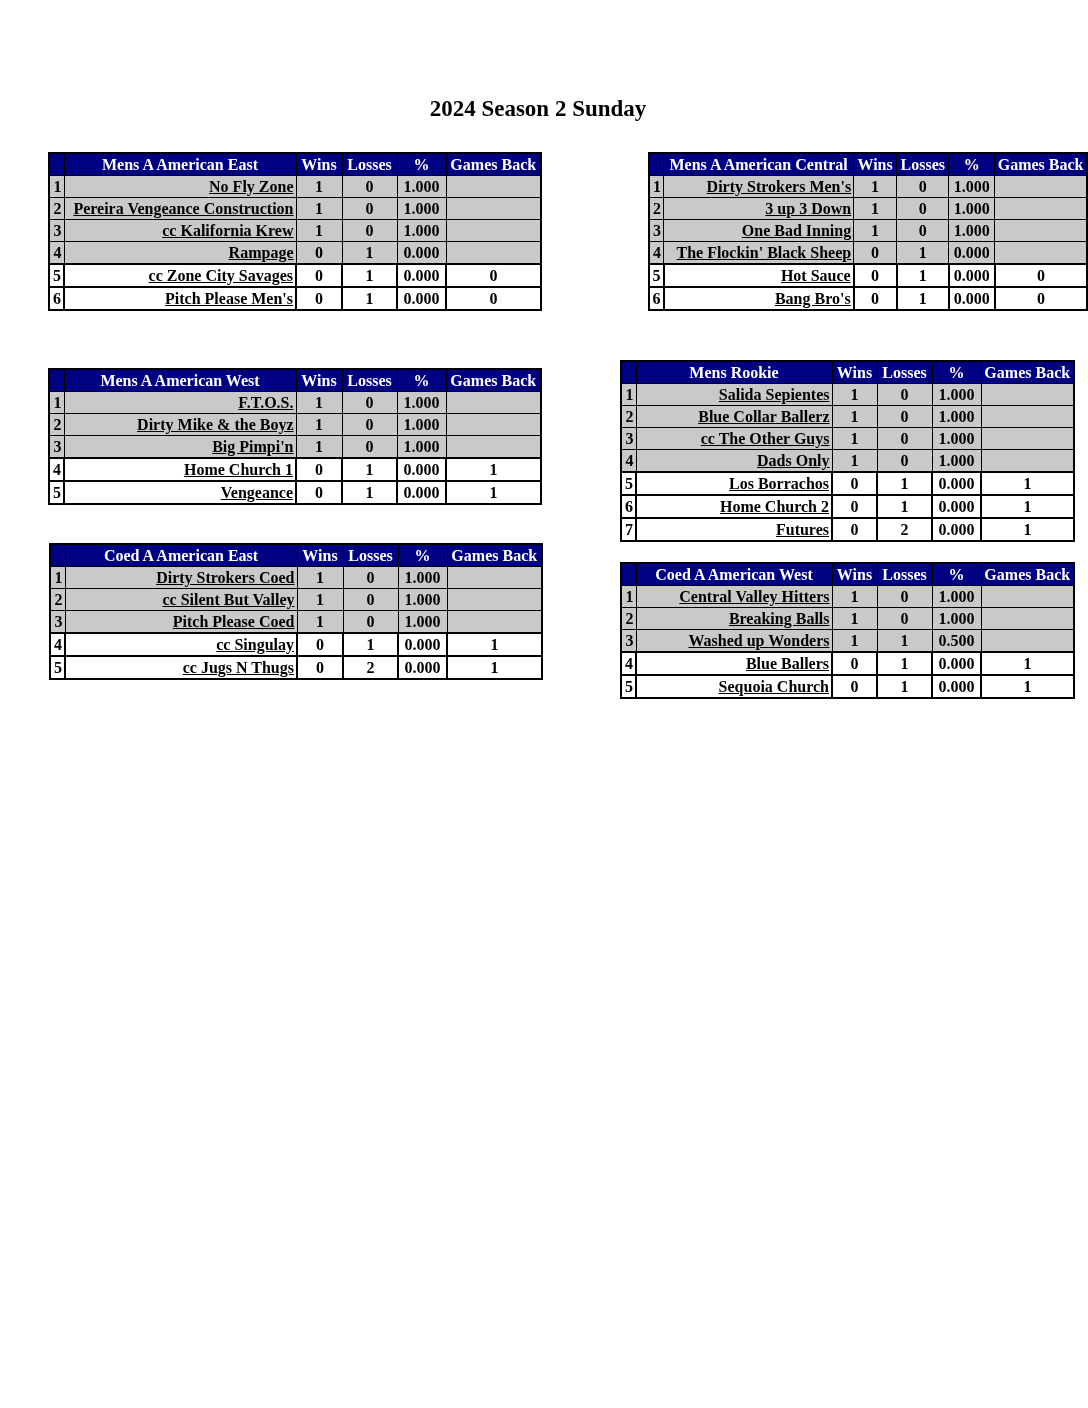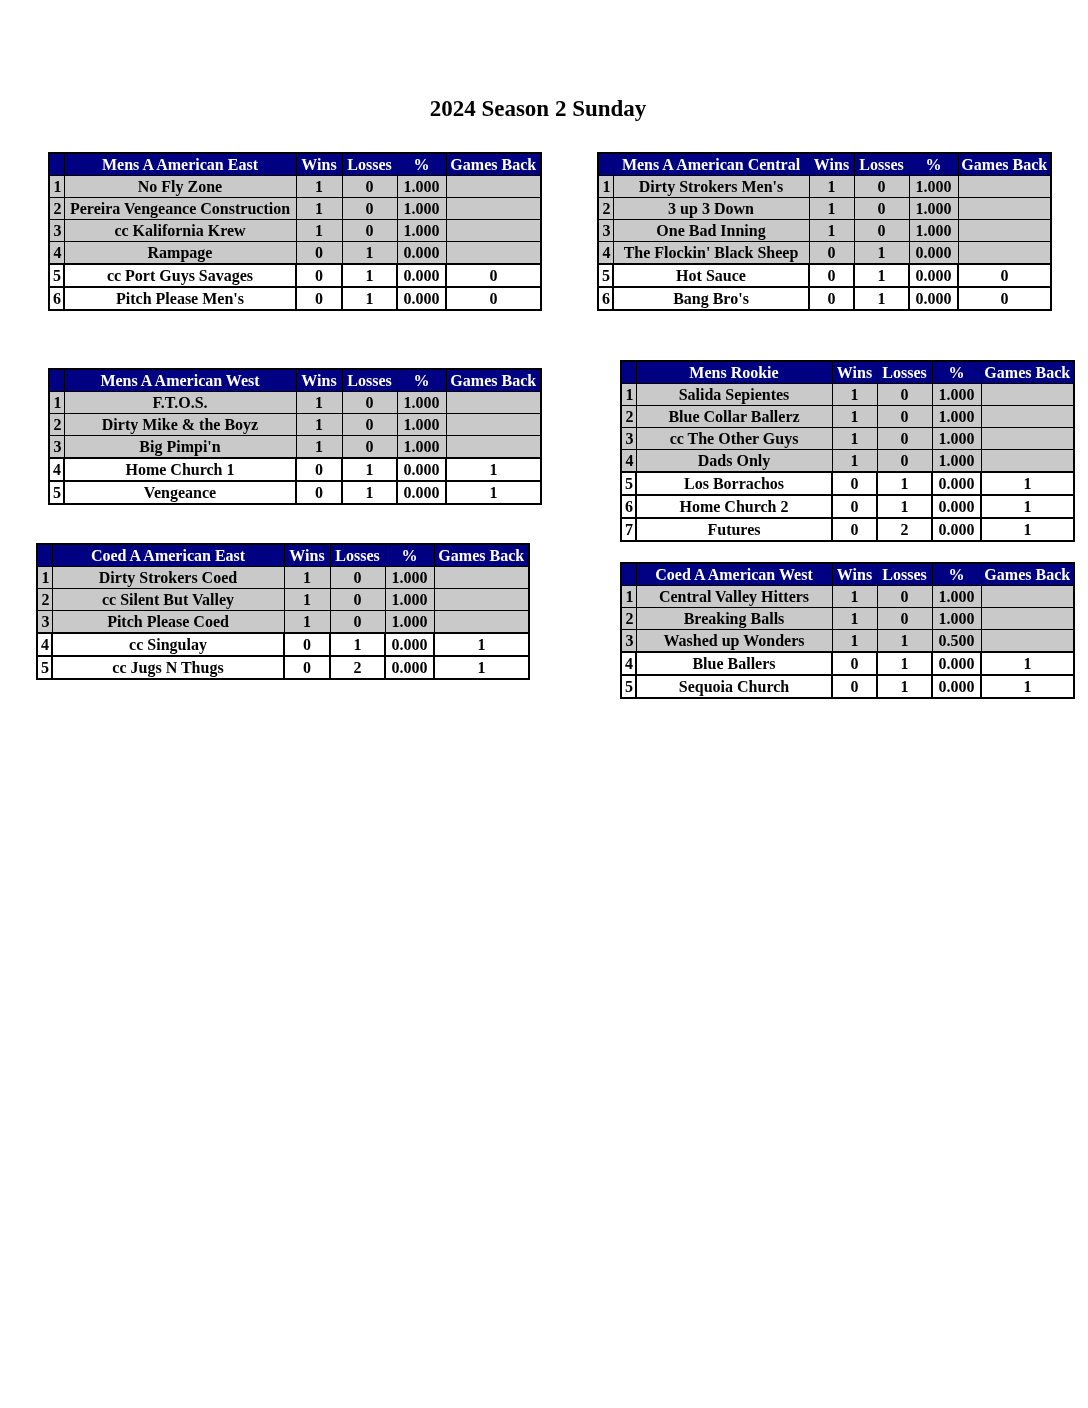--- a/index.html
+++ b/index.html
@@ -46,21 +46,21 @@
     border: 1px solid #000000;
     height: 21px;
     padding: 0 2px;
     overflow: hidden;
     white-space: nowrap;
     background: #ffffff;
   }
   table.standings tr.shaded td { background: #c9c9c9; }
   table.standings tr.open td { border-width: 2px; background: #ffffff; }
   td.rank, th.rank { text-align: right; padding-right: 3px; }
-  td.team { text-align: center; padding-left: 5px; }
+  td.team { text-align: right; padding-left: 5px; text-decoration: underline; }
   td.num { text-align: center; }
 </style>
 </head>
 <body>
 
 <div class="page-title">2024 Season 2 Sunday</div>
 
 <div class="tbl-wrap" style="left:25px; top:152px;">
   <table class="standings">
     <colgroup>
@@ -109,39 +109,39 @@
         <tr class="shaded">
           <td class="rank">4</td>
           <td class="team">Rampage</td>
           <td class="num">0</td>
           <td class="num">1</td>
           <td class="num">0.000</td>
           <td class="num"></td>
         </tr>
         <tr class="open">
           <td class="rank">5</td>
-          <td class="team">cc Port Guys Savages</td>
+          <td class="team">cc Zone City Savages</td>
           <td class="num">0</td>
           <td class="num">1</td>
           <td class="num">0.000</td>
           <td class="num">0</td>
         </tr>
         <tr class="open">
           <td class="rank">6</td>
           <td class="team">Pitch Please Men's</td>
           <td class="num">0</td>
           <td class="num">1</td>
           <td class="num">0.000</td>
           <td class="num">0</td>
         </tr>
       </tbody>
   </table>
 </div>
 
-<div class="tbl-wrap" style="left:574px; top:152px;">
+<div class="tbl-wrap" style="left:625px; top:152px;">
   <table class="standings">
     <colgroup>
         <col style="width:15px">
         <col style="width:196px">
         <col style="width:45px">
         <col style="width:55px">
         <col style="width:49px">
         <col style="width:93px">
       </colgroup>
     <thead>
@@ -346,21 +346,21 @@
           <td class="team">Futures</td>
           <td class="num">0</td>
           <td class="num">2</td>
           <td class="num">0.000</td>
           <td class="num">1</td>
         </tr>
       </tbody>
   </table>
 </div>
 
-<div class="tbl-wrap" style="left:13px; top:543px;">
+<div class="tbl-wrap" style="left:26px; top:543px;">
   <table class="standings">
     <colgroup>
         <col style="width:15px">
         <col style="width:232px">
         <col style="width:46px">
         <col style="width:55px">
         <col style="width:49px">
         <col style="width:95px">
       </colgroup>
     <thead>

